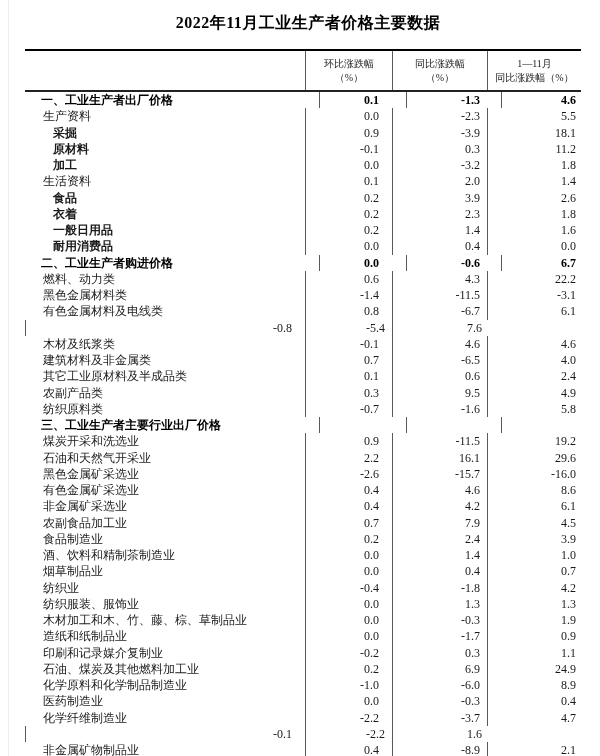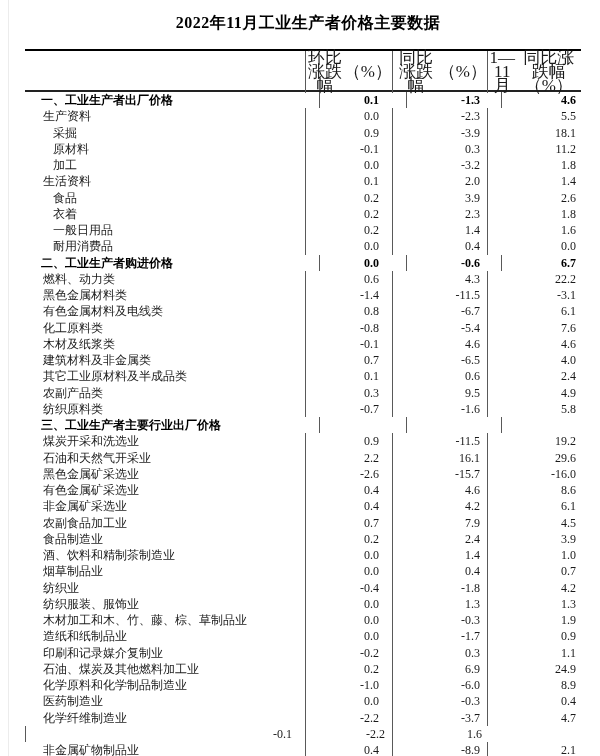--- a/index.html
+++ b/index.html
@@ -44,24 +44,24 @@
   .thead {
     display: grid;
     grid-template-columns: 280px 87px 95px 94px;
     border-top: 2px solid #000000;
     border-bottom: 2px solid #222222;
     height: 39px;
     box-sizing: content-box;
   }
   .th {
     display: flex;
-    flex-direction: row;
+    flex-direction: column;
     justify-content: center;
     align-items: center;
-    font-size: 17px;
+    font-size: 10px;
     line-height: 14px;
     color: #1a1a1a;
     text-align: center;
   }
   .th.vline, .cell.vline {
     border-left: 1px solid #595959;
   }
   .tbody {
     display: flex;
     flex-direction: column;
@@ -72,21 +72,21 @@
     height: 16.25px;
   }
   .cell {
     font-size: 12px;
     line-height: 16.25px;
     white-space: nowrap;
     overflow: hidden;
   }
   .cell.label { padding-left: 2px; }
   .cell.label.lvl1 { padding-left: 18px; }
-  .cell.label.lvl2 { padding-left: 28px; }
+  .cell.label.lvl2 { padding-left: 28px; font-weight: bold; }
   .cell.num {
     text-align: right;
     font-size: 12px;
   }
   .cell.num.c2 { padding-right: 13px; }
   .cell.num.c3 { padding-right: 7px; }
   .cell.num.c4 { padding-right: 5px; }
   .trow.bold .cell {
     font-weight: bold;
     color: #000000;
@@ -195,21 +195,20 @@
         <div class="cell num vline c3">-11.5</div>
         <div class="cell num vline c4">-3.1</div>
       </div>
       <div class="trow">
         <div class="cell label lvl1">有色金属材料及电线类</div>
         <div class="cell num vline c2">0.8</div>
         <div class="cell num vline c3">-6.7</div>
         <div class="cell num vline c4">6.1</div>
       </div>
       <div class="trow">
-        <div class="cell label lvl1">化工原料类</div>
         <div class="cell num vline c2">-0.8</div>
         <div class="cell num vline c3">-5.4</div>
         <div class="cell num vline c4">7.6</div>
       </div>
       <div class="trow">
         <div class="cell label lvl1">木材及纸浆类</div>
         <div class="cell num vline c2">-0.1</div>
         <div class="cell num vline c3">4.6</div>
         <div class="cell num vline c4">4.6</div>
       </div>

